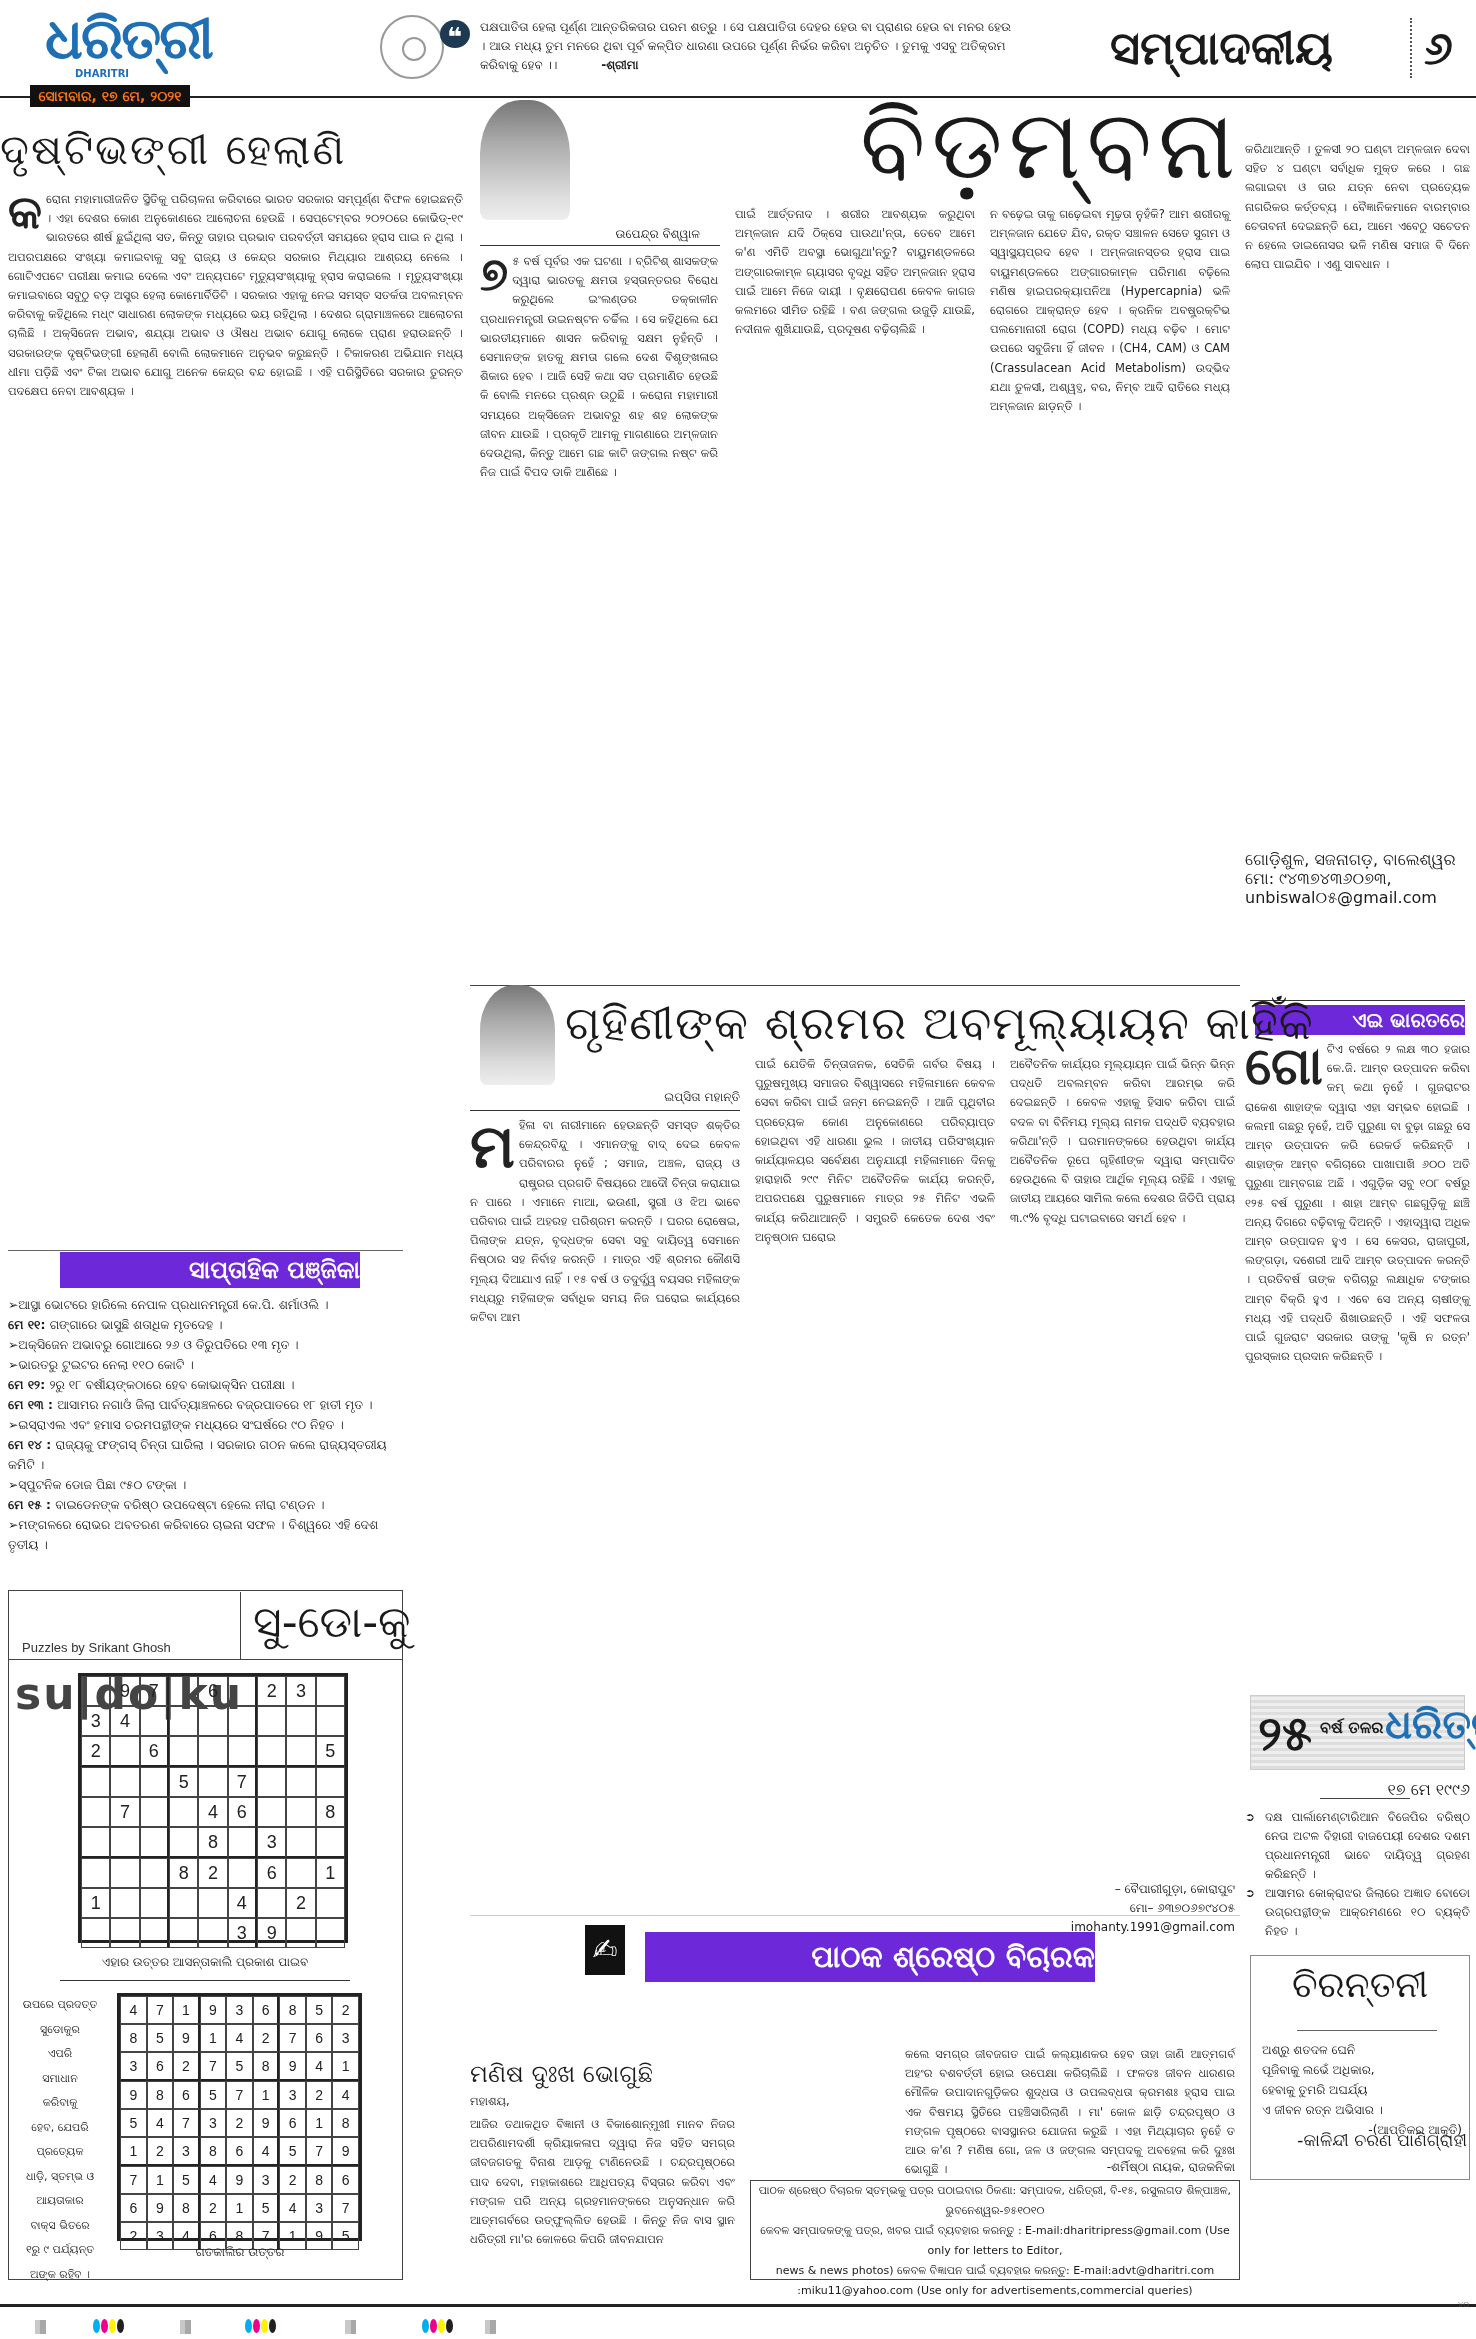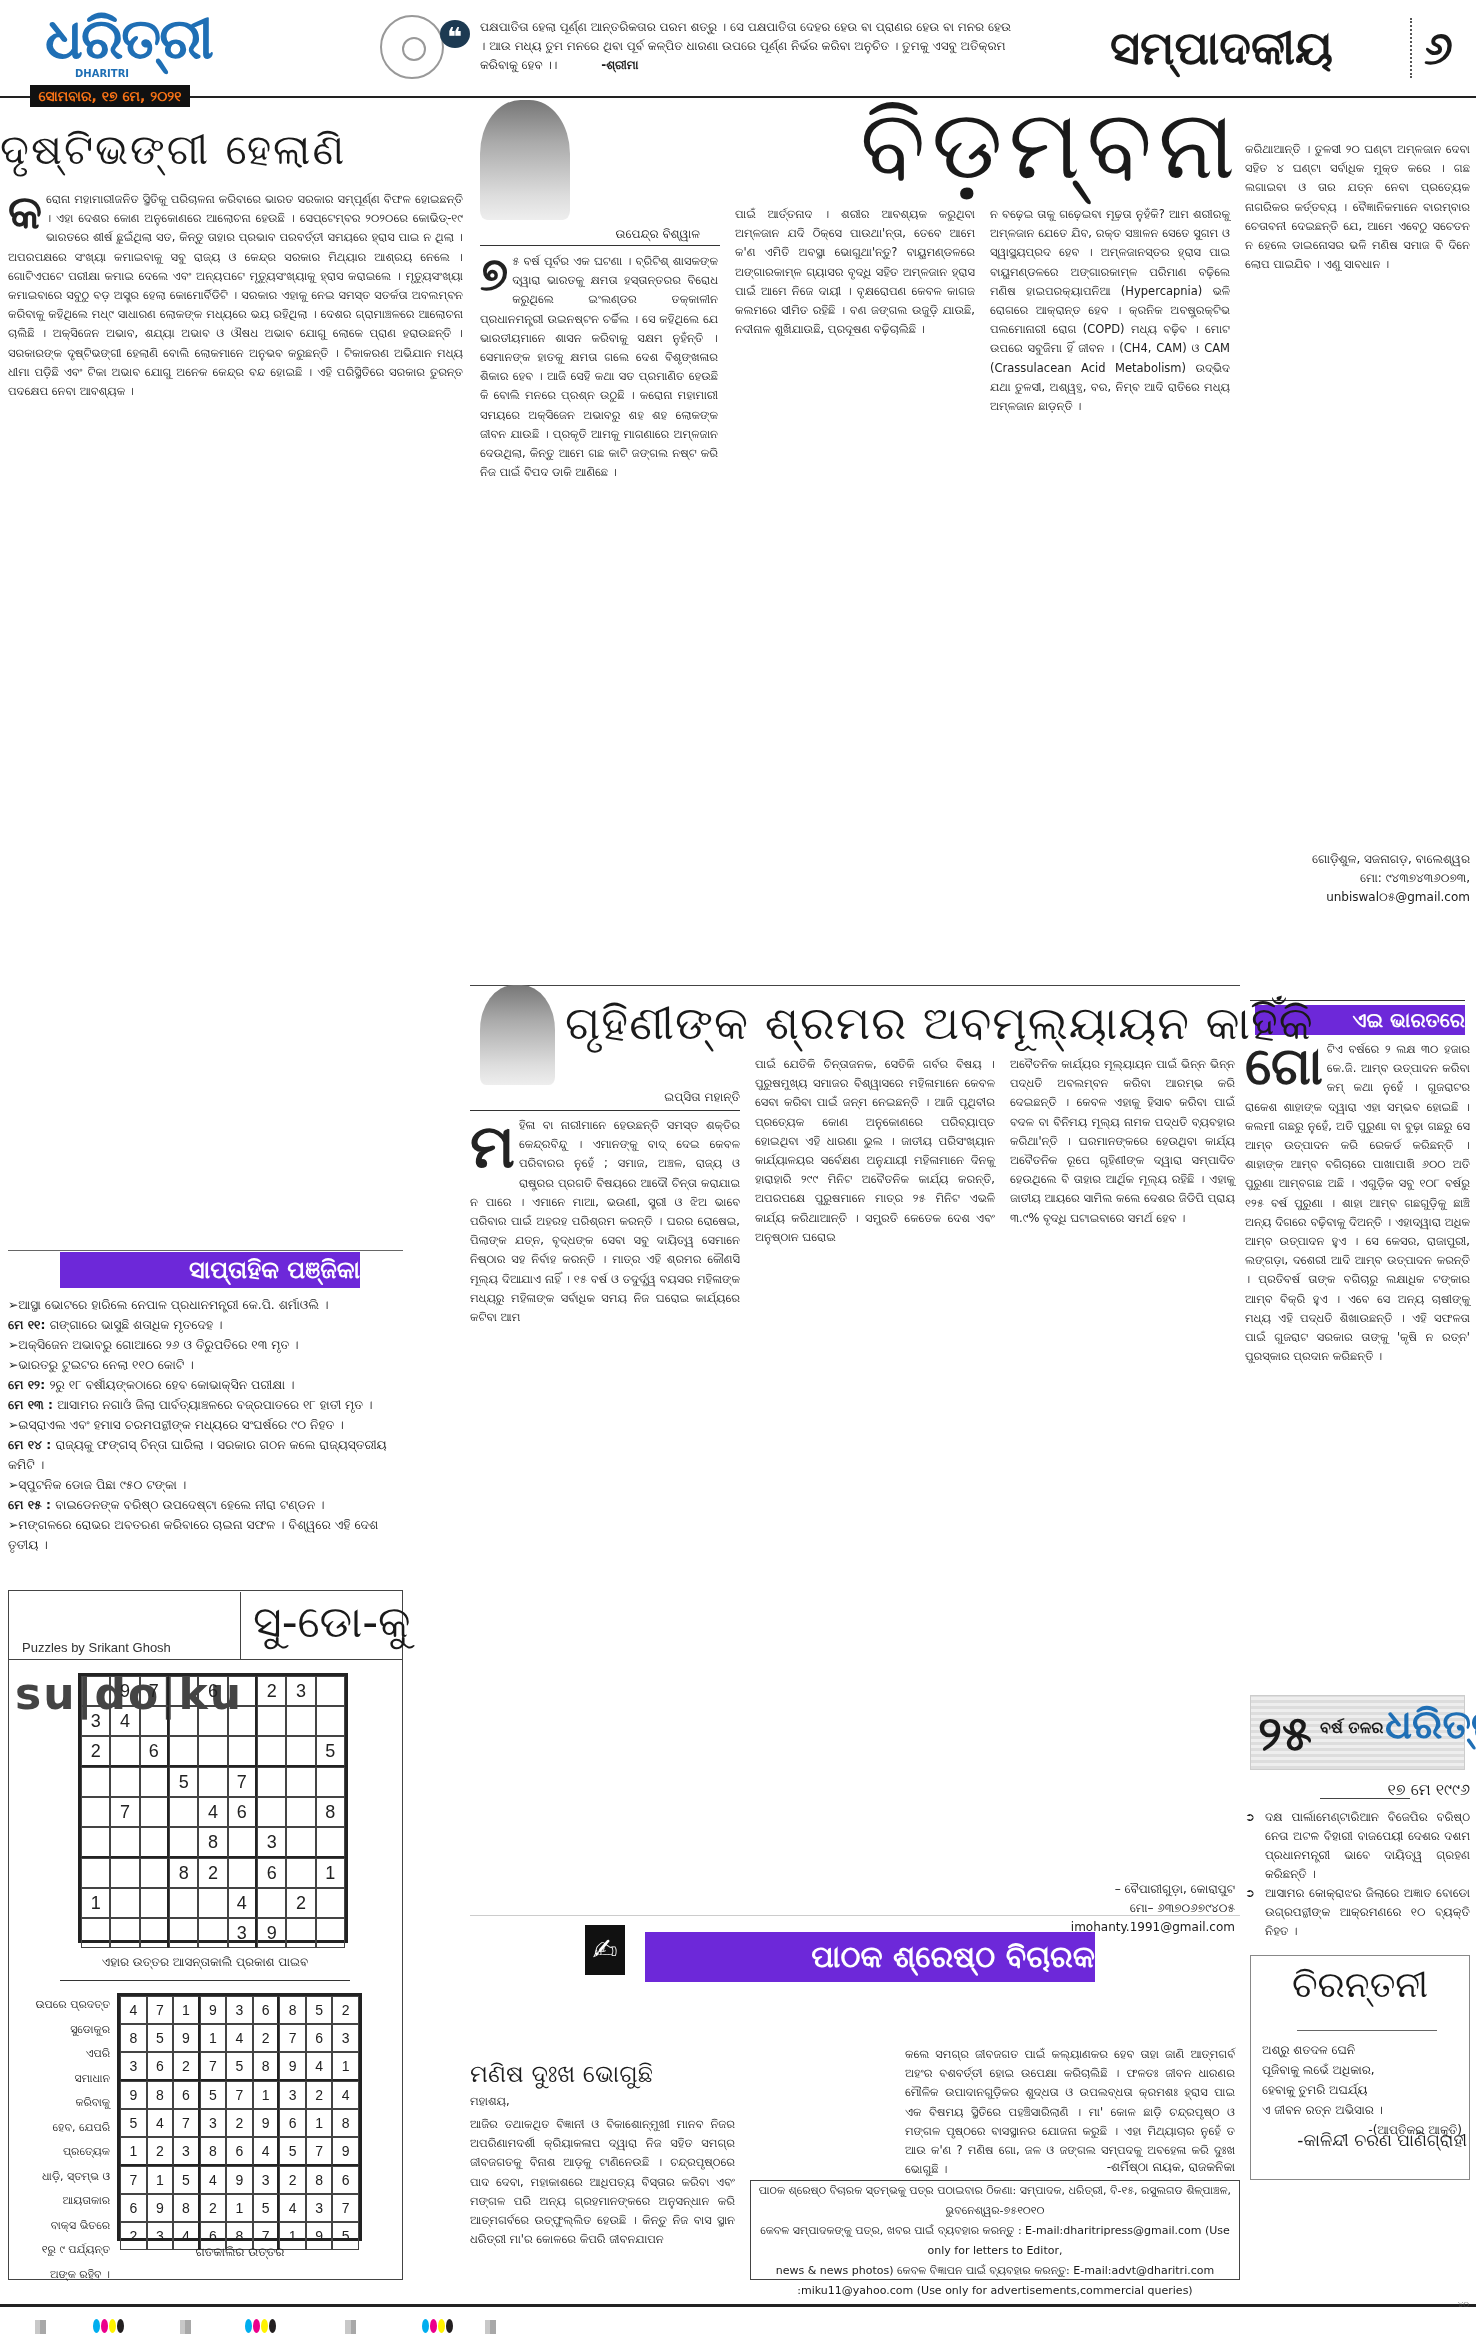--- a/index.html
+++ b/index.html
@@ -24,21 +24,21 @@
 .photo{background:linear-gradient(180deg,#777 0%,#aaa 35%,#ddd 80%,#eee 100%);border-radius:45% 45% 8% 8%}
 .photo1{left:480px;top:100px;width:90px;height:120px}
 .byline{font-size:12px;text-align:right}
 .byline1{left:560px;top:227px;width:140px}
 .rule{background:#333;height:1px}
 .headline2{left:860px;top:90px;font-size:96px;line-height:110px;letter-spacing:6px}
 .col2{left:480px;top:245px;width:238px;height:730px}
 .col3{left:735px;top:140px;width:240px;height:835px}
 .col4{left:990px;top:140px;width:240px;height:835px}
 .col5{left:1245px;top:140px;width:225px;height:700px}
-.contact{left:1245px;top:850px;width:225px;text-align:right;font-size:12px;line-height:19px}
+.contact{left:1245px;top:850px;width:225px;font-size:16px;line-height:19px}
 .side-box-title{background:#6d28d9;color:#fff;font-weight:bold;text-align:right}
 .ei-title{left:1255px;top:1005px;width:210px;height:30px;font-size:20px;line-height:30px}
 .ei-body{left:1245px;top:1040px;width:225px;height:640px}
 .rule-mid{left:470px;top:985px;width:770px;height:1px;background:#444}
 .photo2{left:480px;top:985px;width:75px;height:100px}
 .headline3{left:565px;top:993px;font-size:46px;line-height:60px;letter-spacing:1px}
 .byline2{left:600px;top:1090px;width:140px}
 .col6{left:470px;top:1110px;width:270px;height:790px}
 .col7{left:755px;top:1055px;width:240px;height:850px}
 .col8{left:1010px;top:1055px;width:225px;height:830px}
@@ -55,21 +55,21 @@
 .grid{display:grid;grid-template-columns:repeat(9,1fr);border:3px solid #222}
 .grid div{border:1px solid #444;text-align:center;font-family:"Liberation Sans",sans-serif;color:#222}
 .puzzle{left:78px;top:1673px;width:270px;height:270px}
 .puzzle div{font-size:18px;line-height:28px}
 .puzzle .c3{border-right:2px solid #222}
 .puzzle .r3{border-bottom:2px solid #222}
 .sudoku-note{left:20px;top:1955px;width:370px;text-align:center;font-size:12px}
 .note-rule{left:60px;top:1980px;width:290px;height:1px;background:#333}
 .answer{left:117px;top:1993px;width:245px;height:248px}
 .answer div{font-size:14px;line-height:26px}
-.answer-note{left:10px;top:1993px;width:100px;text-align:right;font-size:11px;line-height:24.5px}
+.answer-note{left:10px;top:1993px;width:100px;text-align:center;font-size:11px;line-height:24.5px}
 .answer-caption{left:120px;top:2245px;width:240px;text-align:center;font-size:12px}
 .mail-rule{left:470px;top:1915px;width:770px;height:1px;background:#ccc}
 .letter-icon{left:585px;top:1925px;width:40px;height:50px;background:#111;color:#fff;font-size:30px;text-align:center;line-height:50px}
 .letter-title{left:645px;top:1932px;width:450px;height:50px;font-size:30px;line-height:50px}
 .letter-head{left:470px;top:2060px;font-size:24px}
 .letter-greet{left:470px;top:2094px;font-size:11.5px}
 .letter-col1{left:470px;top:2115px;width:260px;height:190px}
 .letter-col2{left:645px;top:2038px;width:590px;height:120px}
 .letter-sign{left:900px;top:2160px;width:335px;text-align:right;font-size:12px}
 .address-box{left:750px;top:2180px;width:490px;height:100px;border:1px solid #444;font-size:11px;line-height:20px;text-align:center;}

